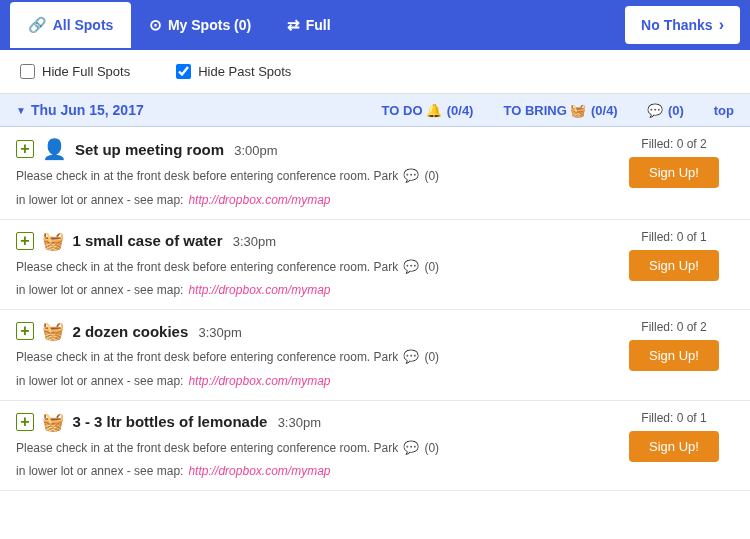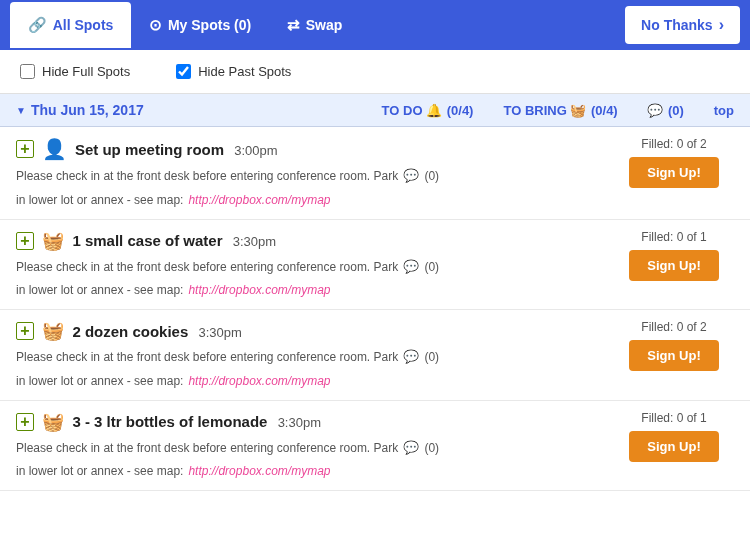--- a/index.html
+++ b/index.html
@@ -205,42 +205,42 @@
       white-space: nowrap;
       text-align: center;
     }
     .signup-btn {
       background: #e8871a;
       color: #fff;
       border: none;
       padding: 8px 18px;
       border-radius: 4px;
       font-size: 13px;
-      font-weight: bold;
+      font-weight: normal;
       cursor: pointer;
       white-space: nowrap;
       width: 90px;
     }
   </style>
 </head>
 <body>
 
 <div class="header">
   <div class="nav-tabs">
     <div class="nav-tab active">
       <span class="tab-icon">🔗</span>
       <span>All Spots</span>
     </div>
     <div class="nav-tab">
       <span class="tab-icon">⊙</span>
       <span>My Spots (0)</span>
     </div>
     <div class="nav-tab">
       <span class="tab-icon">⇄</span>
-      <span>Swap</span>
+      <span>Full</span>
     </div>
   </div>
   <button class="no-thanks-btn">
     <span>No Thanks</span>
     <span class="chevron">›</span>
   </button>
 </div>
 
 <div class="filter-bar">
   <label class="checkbox-label">

